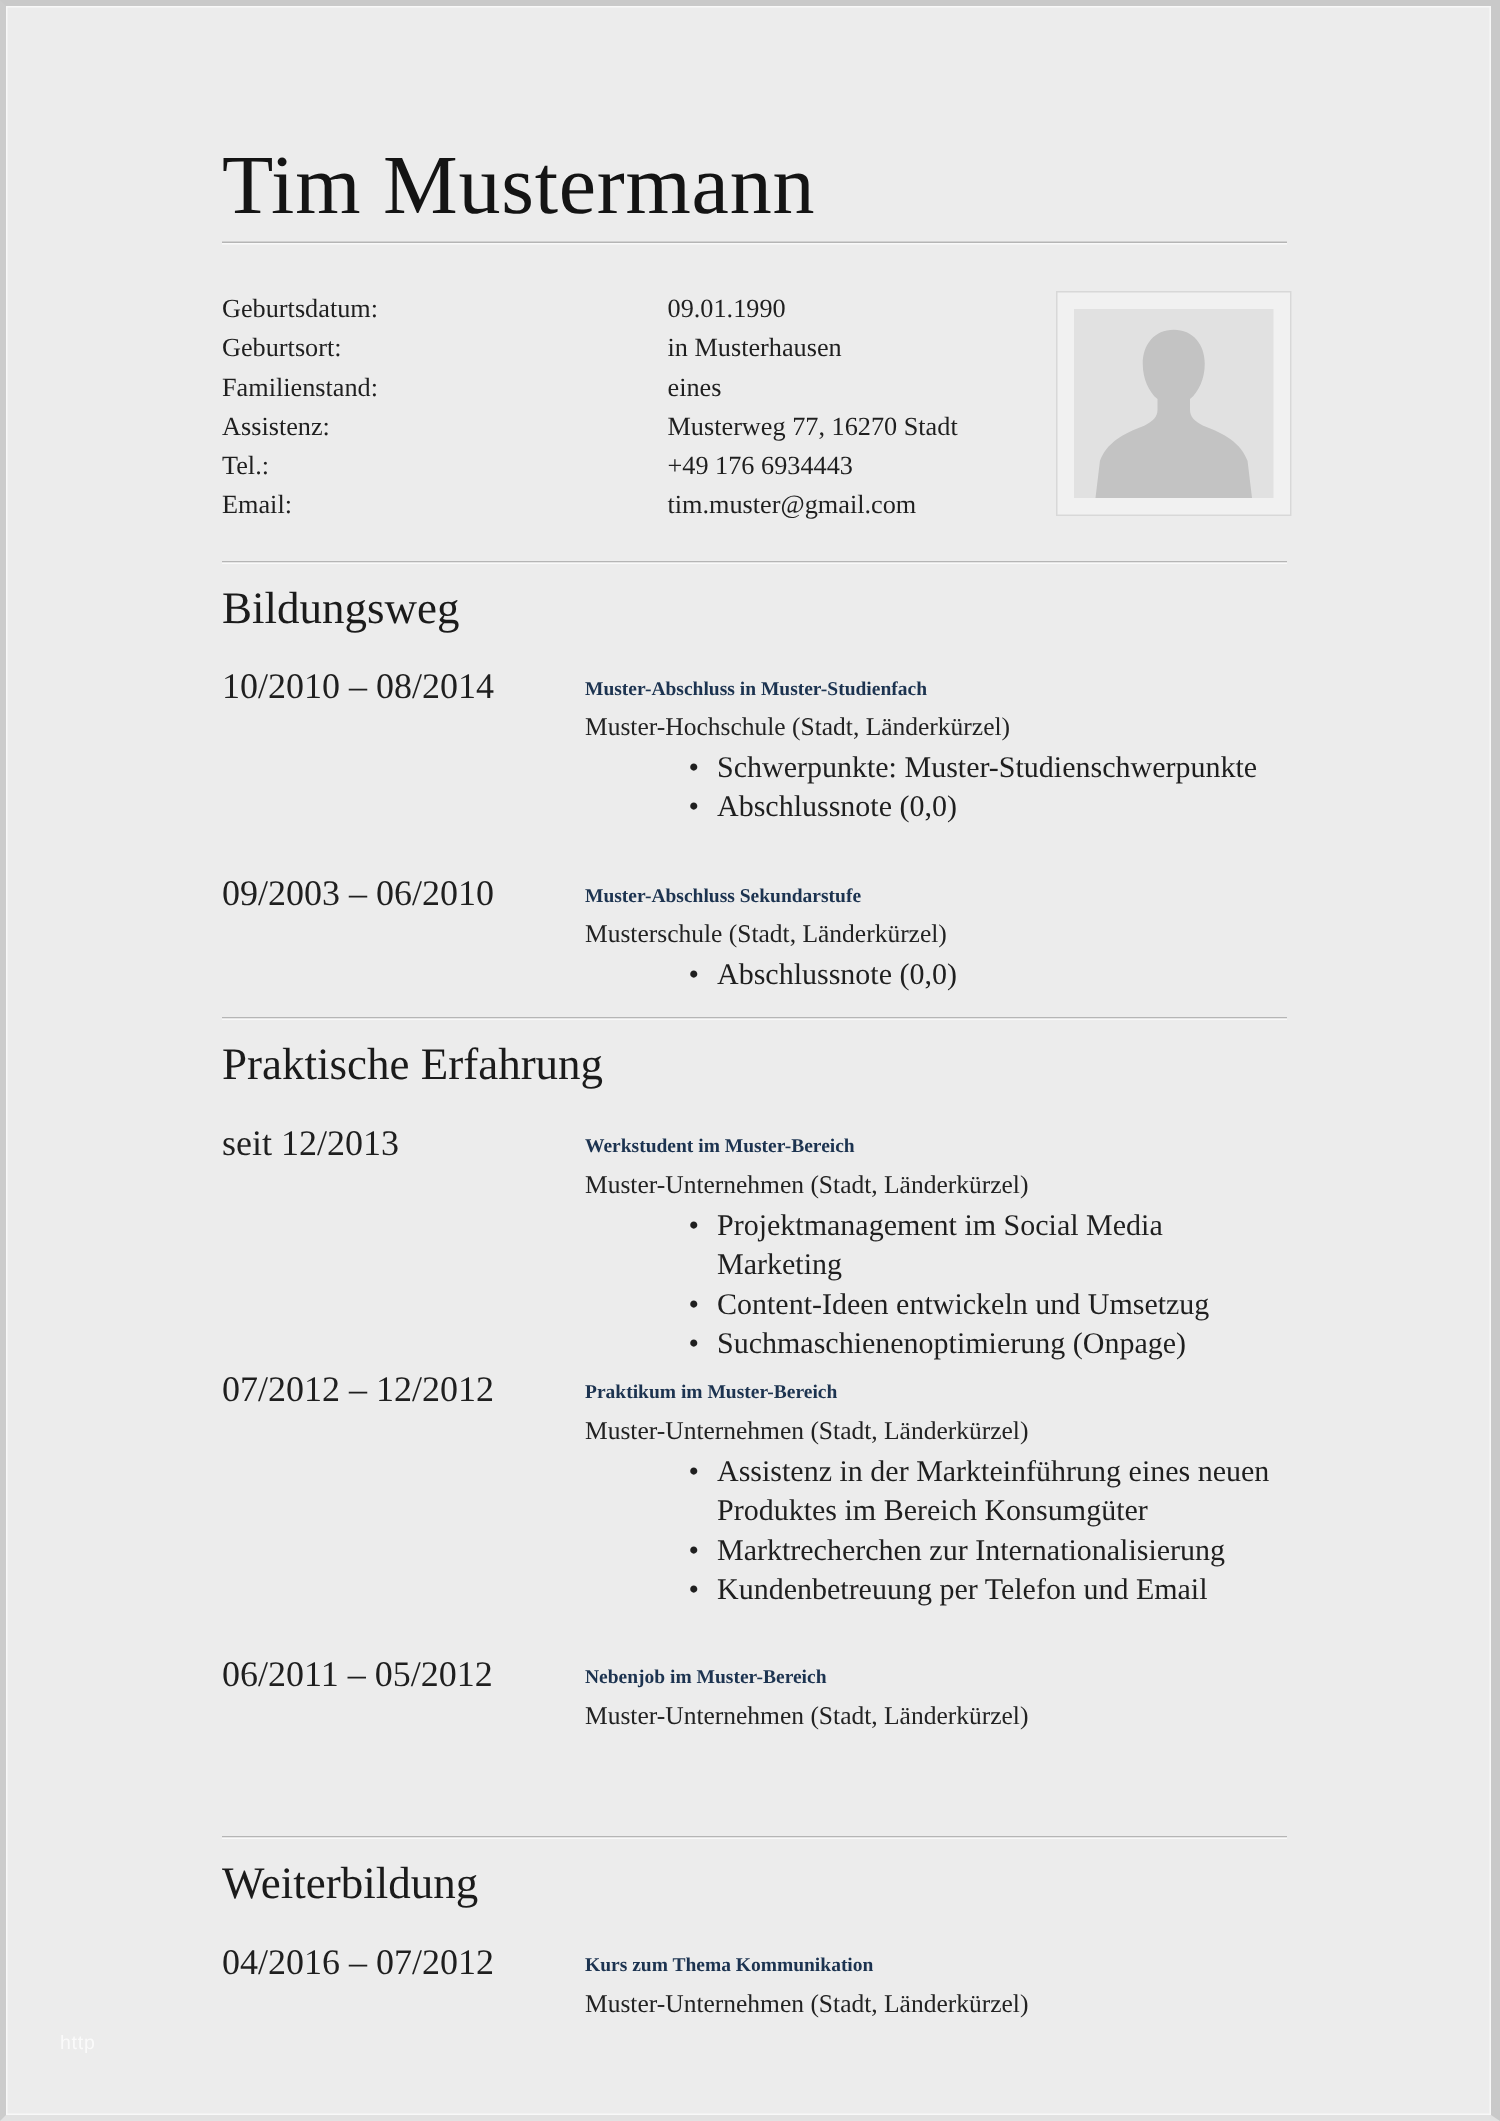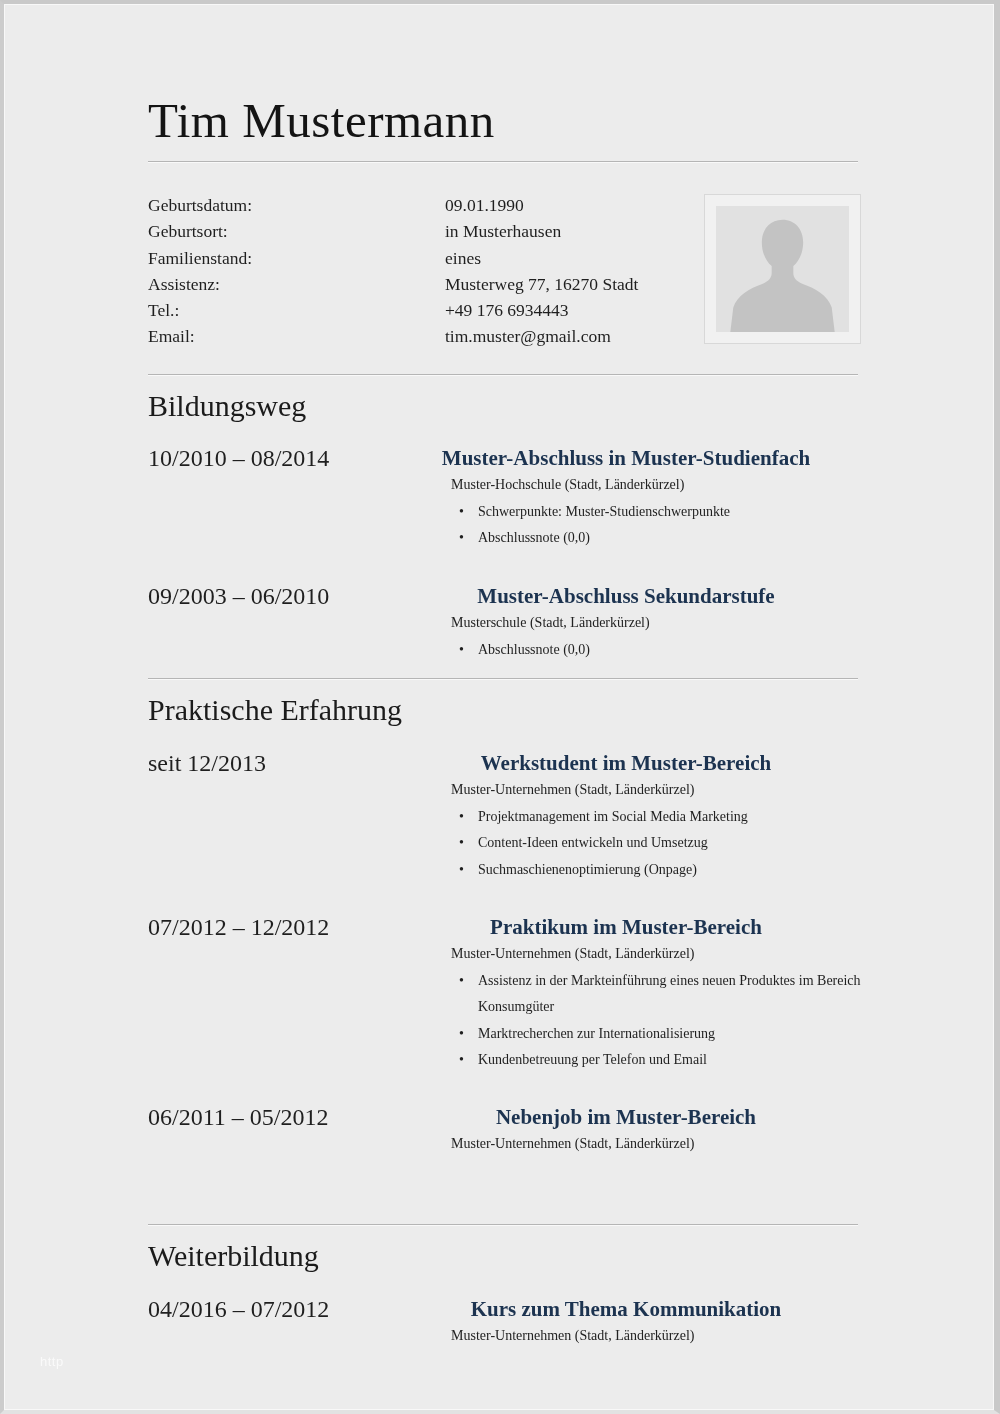--- a/index.html
+++ b/index.html
@@ -13,21 +13,21 @@
     background:#ececec; overflow:hidden;
     border-top:4px solid #c9c9c9;
     border-left:4px solid #cccccc;
     border-right:6px solid #c9c9c9;
     border-bottom:4px solid #e2e2e2;
     box-shadow: inset 1px 1px 0 #f8f8f8, inset -1px -1px 0 #f8f8f8;
   }
   .abs { position:absolute; }
   .doc-name {
     left:144px; top:90px; width:710px;
-    font-size:49px; font-weight:400; color:#141414;
+    font-size:56px; font-weight:400; color:#141414;
     letter-spacing:0.5px; line-height:1.1;
   }
   .rule {
     left:144px; width:710px; height:2px; border:none;
     border-top:1px solid #b5b5b5; border-bottom:1px solid #f9f9f9;
   }
   .rule-1 { top:157px; }
   .rule-2 { top:370px; }
   .rule-3 { top:674px; }
   .rule-4 { top:1220px; }
@@ -53,29 +53,29 @@
   .sec-3 { top:1234px; }
 
   .entry {
     left:144px; width:714px;
     display:grid; grid-template-columns:242px 1fr; align-items:start;
   }
   .entry-date {
     font-size:24px; color:#1f1f1f; line-height:27px; white-space:nowrap;
   }
   .entry-title {
-    font-size:21px; font-weight:700; color:#1c3350; line-height:27px;text-align:center;
+    font-size:13px; font-weight:700; color:#1c3350; line-height:27px;
   }
   .entry-sub {
-    margin-left:61px; font-size:14px; color:#222222; line-height:26.5px;
+    font-size:17px; color:#222222; line-height:26.5px;
   }
   .entry-bullets { list-style:none; }
   .entry-bullets li {
     position:relative; padding-left:88px;
-    font-size:14px; color:#1f1f1f; line-height:26.5px;
+    font-size:20px; color:#1f1f1f; line-height:26.5px;
   }
   .entry-bullets li::before {
     content:"\2022"; position:absolute; left:69px; color:#1f1f1f;
   }
   .e-11 { top:441px; }
   .e-12 { top:579px; }
   .e-21 { top:746px; }
   .e-22 { top:910px; }
   .e-23 { top:1100px; }
   .e-31 { top:1292px; }

